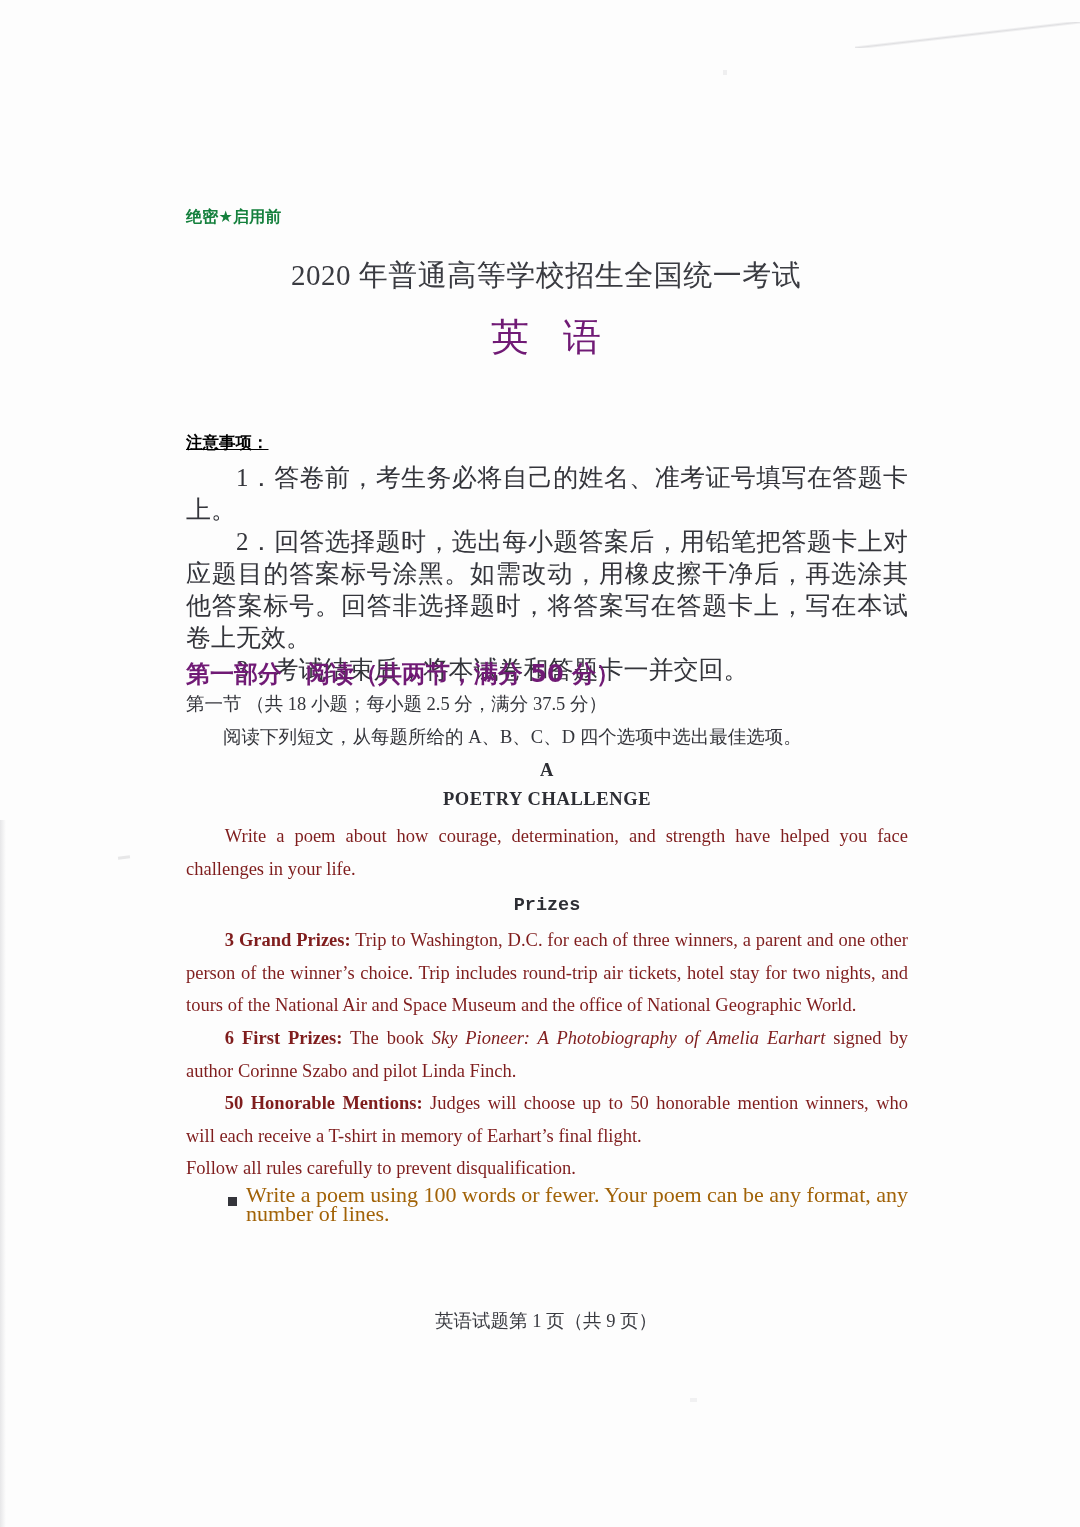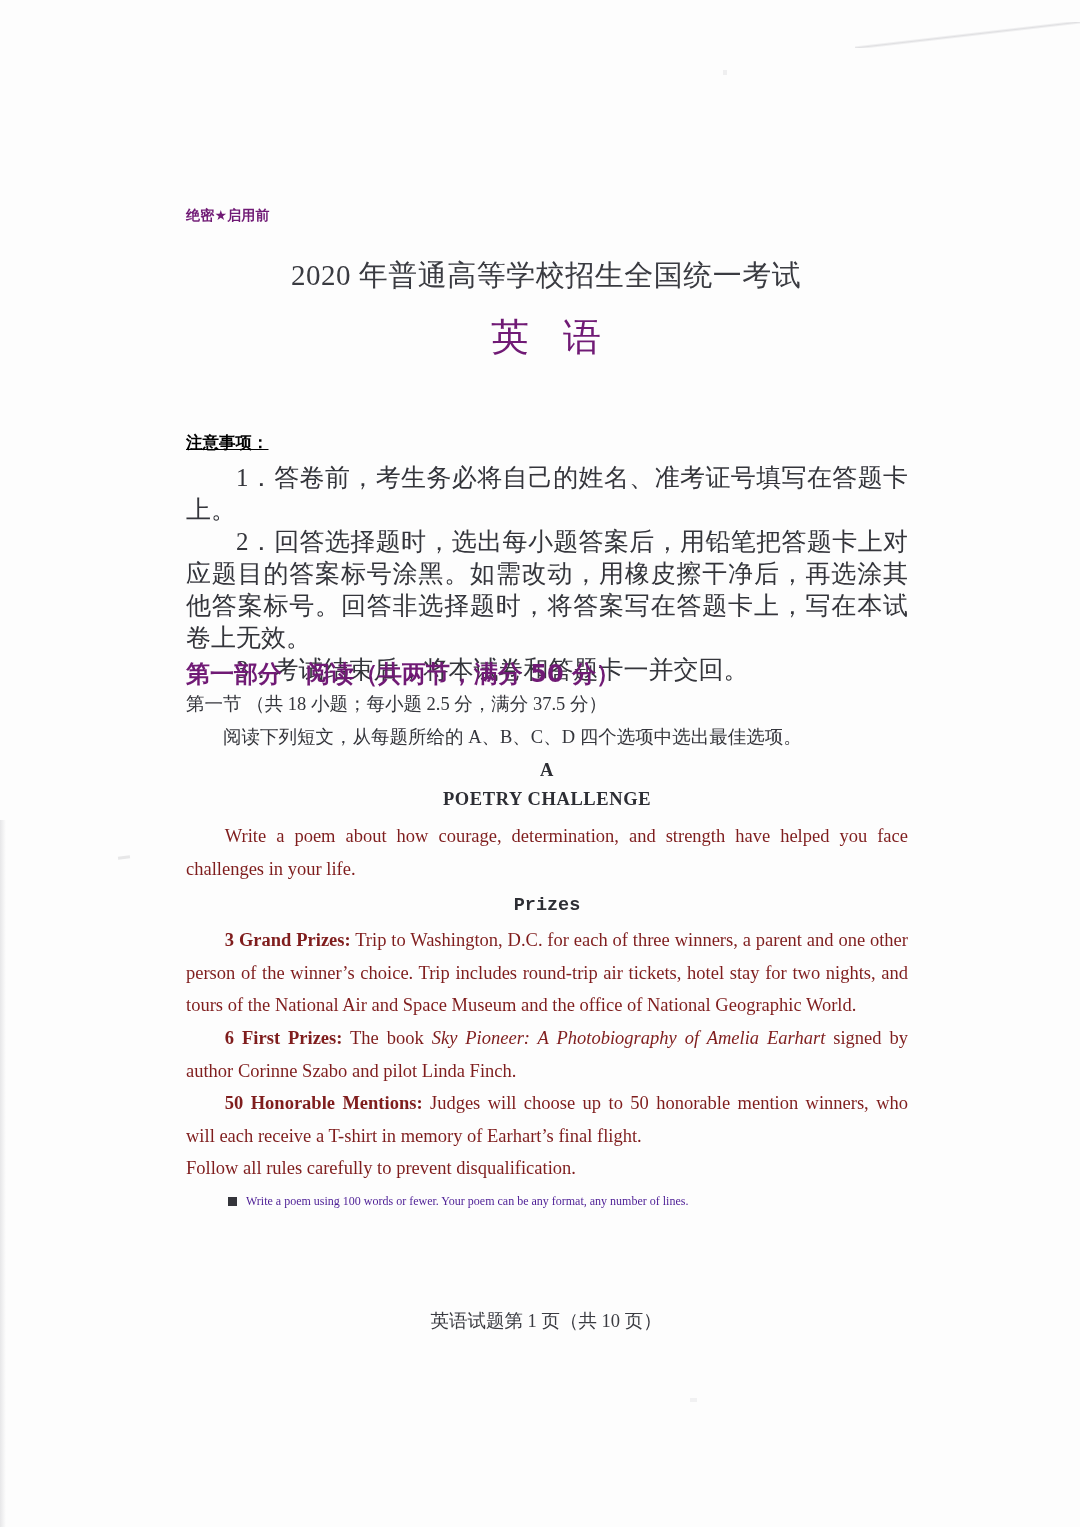--- a/index.html
+++ b/index.html
@@ -55,23 +55,23 @@
     width: 720px;
   }
 
   
   .secret-line {
     position: absolute;
     left: 0;
     top: 207px;
     font-family: "DejaVu Sans", "Liberation Sans", sans-serif;
     font-weight: 700;
-    font-size: 14px;
+    font-size: 16px;
     letter-spacing: .2px;
-    color: #701a75;
+    color: #15803d;
   }
   .exam-title {
     position: absolute;
     left: 0;
     top: 256px;
     width: 720px;
     text-align: center;
     font-size: 29px;
     letter-spacing: .5px;
     color: #3a3b41;
@@ -185,24 +185,24 @@
   .bullet-mark {
     flex: 0 0 auto;
     width: 9px;
     height: 9px;
     background: #34353b;
     margin-top: 12px;
     margin-right: 9px;
   }
   .bullet-text {
     flex: 1 1 auto;
-    font-size: 12px;
-    line-height: 32px;
+    font-size: 22px;
+    line-height: 19px;
     text-align: justify;
-    color: #4c1d95;
+    color: #a16207;
   }
 
   
   .footer {
     position: absolute;
     left: 0;
     top: 1308px;
     width: 720px;
     text-align: center;
     font-size: 18.5px;
@@ -261,16 +261,16 @@
 
       <p class="para noindent">Follow all rules carefully to prevent disqualification.</p>
 
       <div class="bullet-row">
         <span class="bullet-mark"></span>
         <span class="bullet-text">Write a poem using 100 words or fewer. Your poem can be any format, any number of lines.</span>
       </div>
 
     </div>
 
-    <div class="footer">英语试题第 1 页（共 10 页）</div>
+    <div class="footer">英语试题第 1 页（共 9 页）</div>
 
   </div>
 </div>
 
 </body></html>

